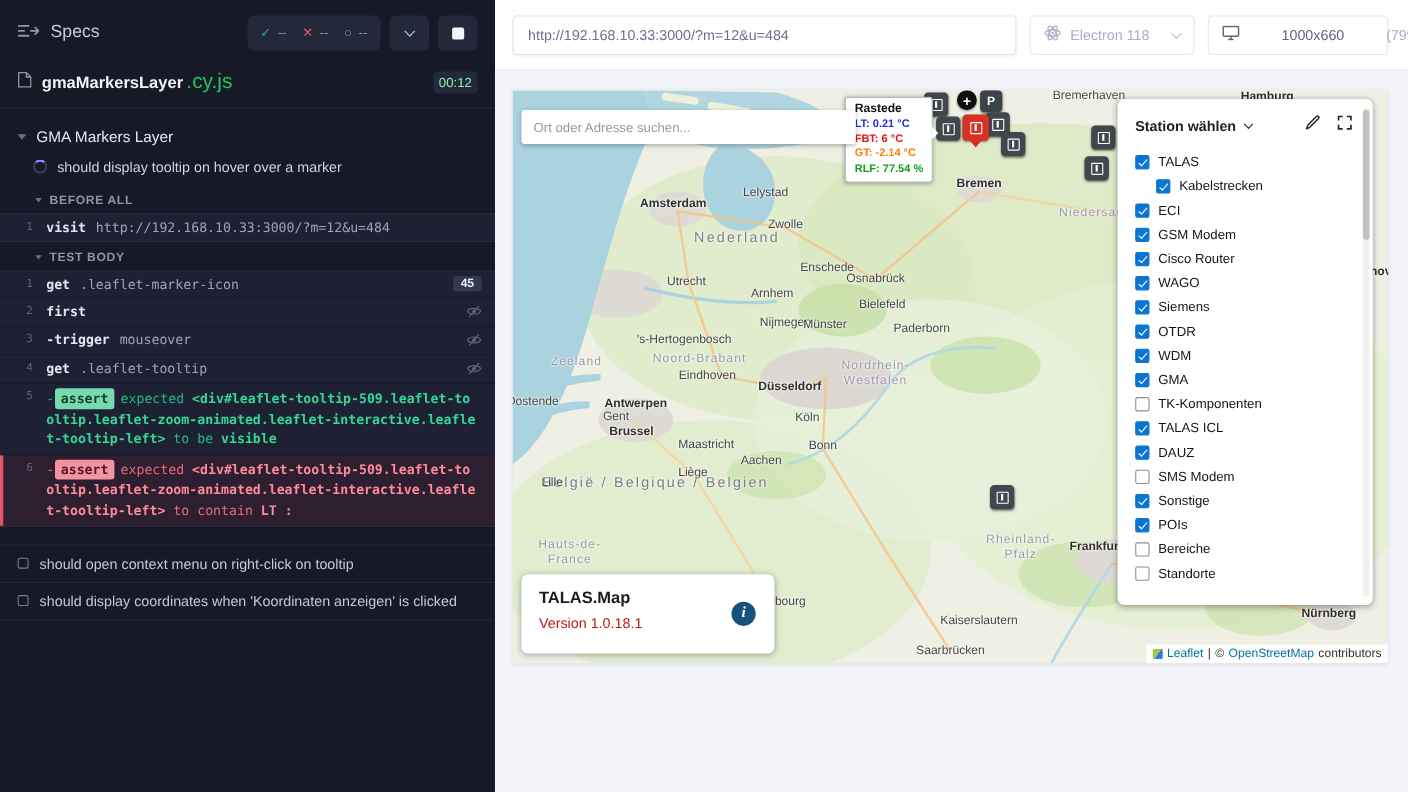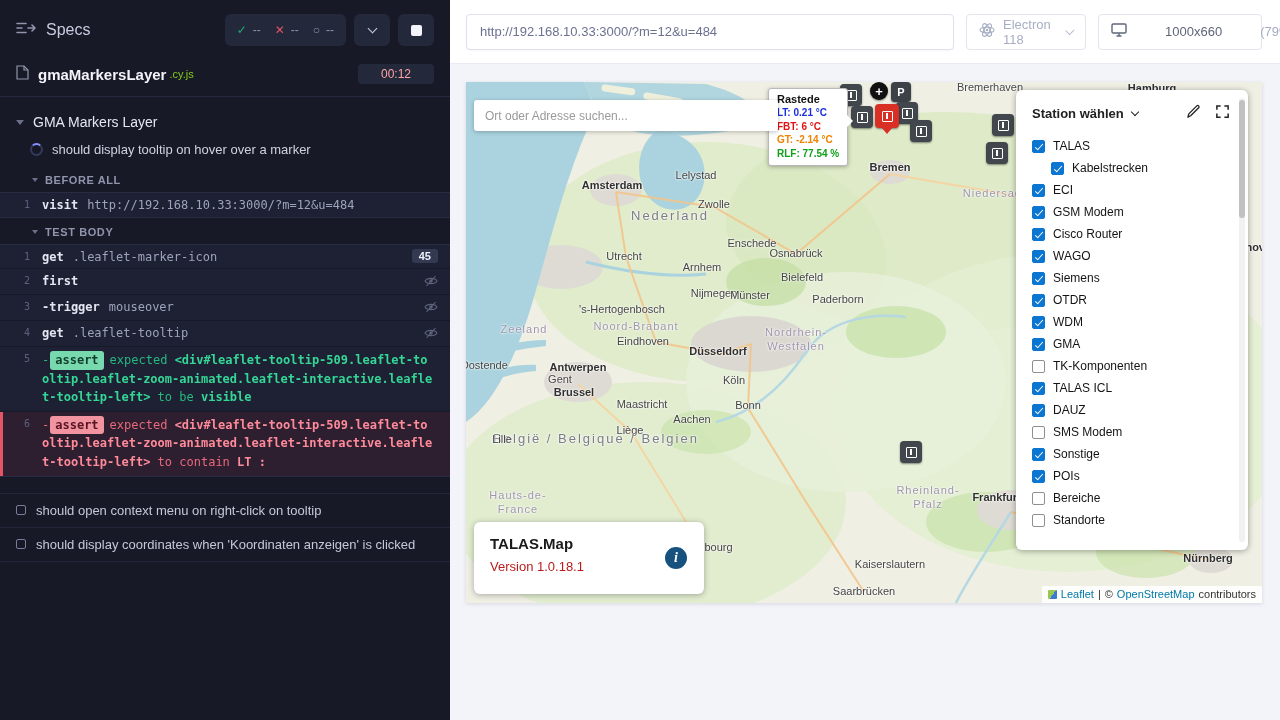--- a/index.html
+++ b/index.html
@@ -16,22 +16,22 @@
   .sb-right { margin-left: auto; display: flex; align-items: center; }
   .stats-box { display: flex; align-items: center; background: #24283b; border-radius: 6px; height: 32px; padding: 0 12px; gap: 14px; }
   .stat { display: flex; align-items: center; gap: 6px; font-size: 12px; color: #9095ad; }
   .stat-icon { font-size: 12px; }
   .icon-btn { width: 36px; height: 32px; background: #24283b; border: none; border-radius: 6px; display: flex; align-items: center; justify-content: center; margin-left: 8px; cursor: pointer; }
   .chev { width: 7px; height: 7px; border-right: 1.6px solid #c9cce0; border-bottom: 1.6px solid #c9cce0; transform: rotate(45deg); margin-top: -3px; }
   .stop-square { width: 11px; height: 11px; background: #f3f4fa; border-radius: 2px; }
 
   .spec-row { display: flex; align-items: center; gap: 9px; padding: 4px 16px 12px; }
   .spec-name { font-size: 15px; font-weight: 700; color: #f3f4fa; }
-  .spec-ext { font-size: 11px; color: #84cc16; margin-left: -6px; }
-  .timer-badge { margin-left: auto; background: #24283b; color: #fca5a5; font-size: 12px; border-radius: 4px; padding: 3px 23px; }
+  .spec-ext { font-size: 19px; color: #22c55e; margin-left: -6px; }
+  .timer-badge { margin-left: auto; background: #24283b; color: #86efac; font-size: 12px; border-radius: 4px; padding: 3px 5px; }
 
   .runner { flex: 1; border-top: 1px solid #262a3e; padding-top: 12px; overflow: hidden; }
   .caret { width: 0; height: 0; border-left: 4px solid transparent; border-right: 4px solid transparent; border-top: 5px solid #6a6f8a; flex: none; }
   .suite-row { display: flex; align-items: center; gap: 9px; padding: 5px 16px 7px; font-size: 14px; color: #e4e6f2; }
   .test-row.running { display: flex; align-items: center; gap: 9px; padding: 5px 16px 9px 30px; font-size: 13px; color: #d0d2e0; }
   .spinner { width: 13px; height: 13px; border-radius: 50%; border: 2px solid #343a5e; border-top-color: #8490ff; animation: spin 1s linear infinite; flex: none; }
   @keyframes spin { to { transform: rotate(360deg); } }
 
   .hook-label { display: flex; align-items: center; gap: 7px; padding: 8px 16px 6px 32px; font-size: 11px; font-weight: 700; letter-spacing: .6px; color: #9095ad; }
   .hook-label .caret { border-top-width: 4px; border-left-width: 3.5px; border-right-width: 3.5px; }
@@ -60,21 +60,21 @@
   .pending-tests { margin-top: 16px; }
   .test-row.pending { display: flex; align-items: center; gap: 10px; padding: 9px 16px; font-size: 13px; color: #c5c8d8; border-top: 1px solid #222639; }
   .test-row.pending:last-child { border-bottom: 1px solid #222639; }
   .pending-box { width: 10px; height: 10px; border: 1.6px solid #777d9a; border-radius: 2px; flex: none; }
 
   
   .stage { flex: 1; display: flex; flex-direction: column; background: #f3f4f9; }
   .stage-header { height: 64px; flex: none; background: #ffffff; border-bottom: 1px solid #e9eaf2; display: flex; align-items: center; gap: 12px; padding: 0 18px 0 16px; }
   .url-bar { flex: 1; height: 36px; background: #fff; border: 1px solid #dfe2ec; border-radius: 4px; display: flex; align-items: center; padding: 0 13px; font-size: 13px; color: #6b7190; box-shadow: 0 1px 2px rgba(20,20,60,.04); }
   .select-box { height: 36px; background: #fff; border: 1px solid #e3e5ef; border-radius: 4px; display: flex; align-items: center; gap: 8px; padding: 0 12px; font-size: 13px; }
-  .browser-select { width: 120px; color: #a7adc4; }
+  .browser-select { width: 150px; color: #a7adc4; }
   .viewport-select { width: 164px; color: #5f6579; gap: 38px; }
   .select-box .chev { border-color: #b9bed2; margin-left: auto; }
   .dim { color: #a7adc4; }
 
   .viewport-wrap { position: relative; flex: 1; }
   .map { position: absolute; left: 16px; top: 18px; width: 796px; height: 521px; background: #f0efe4; overflow: hidden; box-shadow: 0 1px 4px rgba(20,20,60,.12); }
   .map-base { position: absolute; left: 0; top: 0; }
 
   .map-label { position: absolute; transform: translate(-50%, -50%); font-size: 11px; color: #454545; white-space: pre-line; text-align: center; line-height: 1.25; text-shadow: 0 0 2px #fff, 0 0 3px #fff; z-index: 2; }
   .map-label.big { font-weight: 700; color: #303030; }

